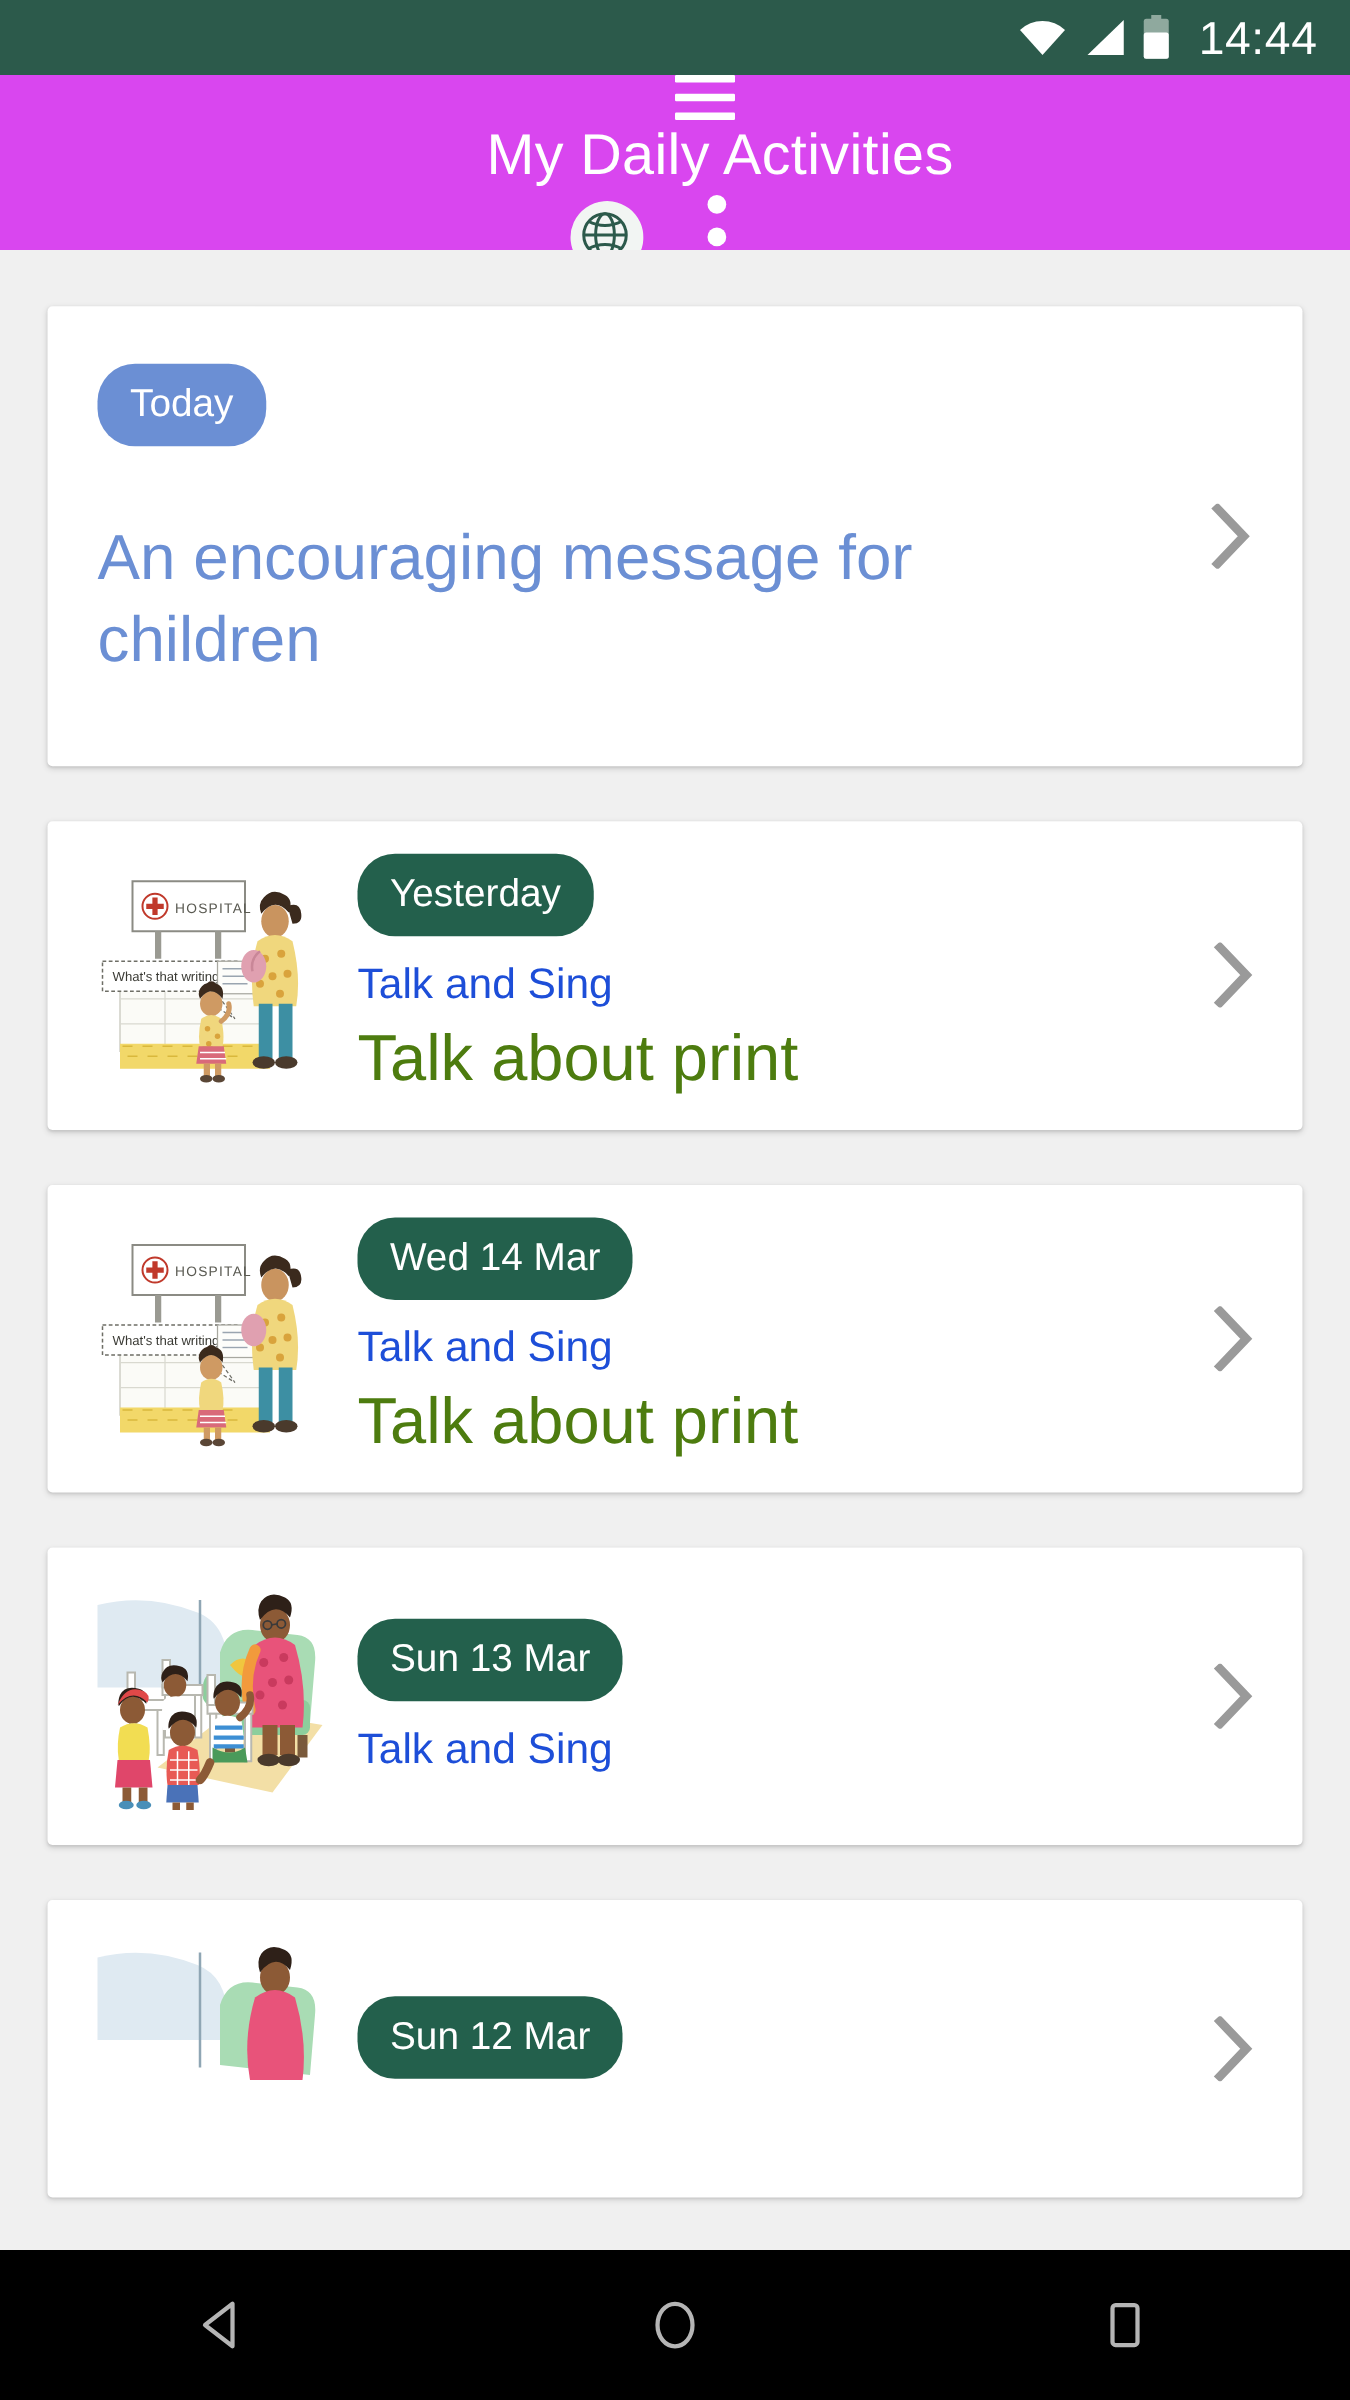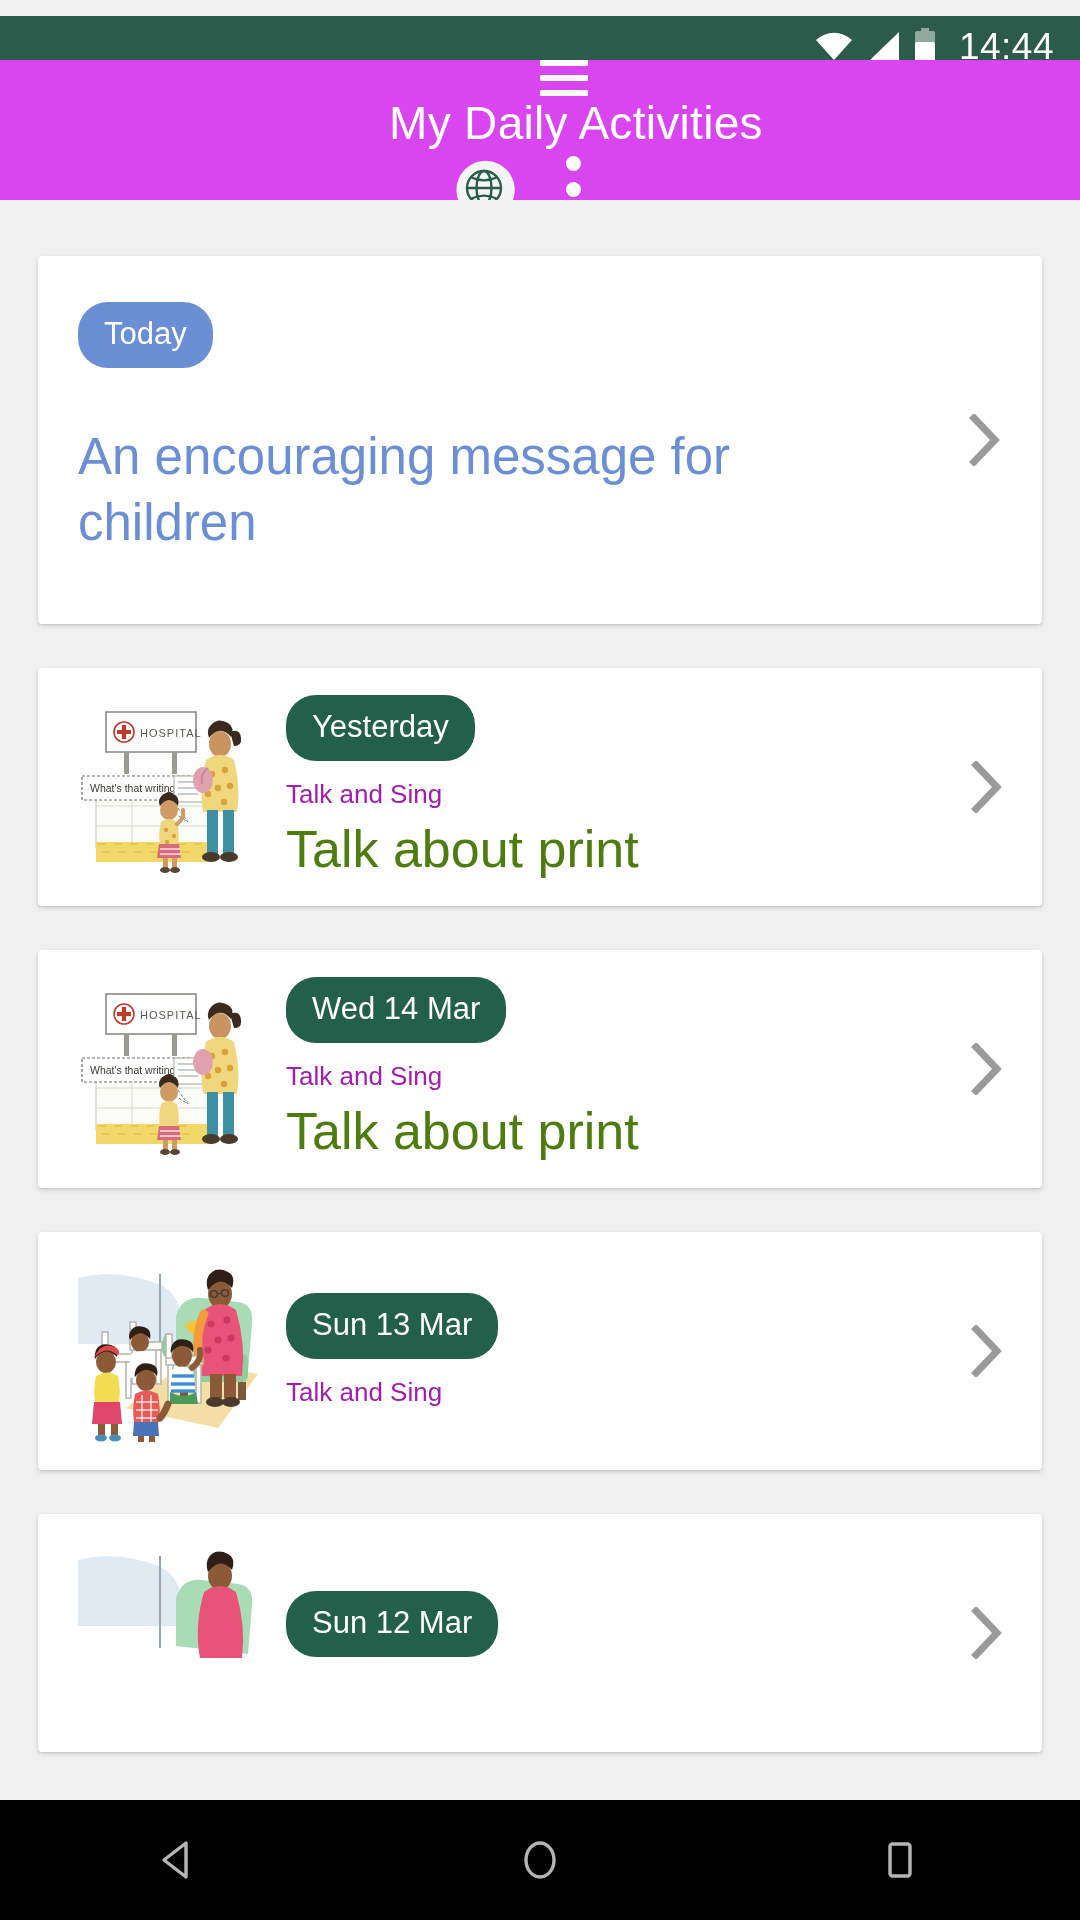--- a/index.html
+++ b/index.html
@@ -6,21 +6,21 @@
   html, body {
     width:1080px; height:1920px;
     background:#f0f0f0;
     font-family:"Liberation Sans", sans-serif;
     overflow:hidden;
   }
   .screen { position:relative; width:1080px; height:1920px; background:#f0f0f0; }
 
   
   .statusbar {
-    position:absolute; top:16px; left:0; width:1080px; height:60px;
+    position:absolute; top:0; left:0; width:1080px; height:60px;
     background:#2C5A4B;
     display:flex; align-items:center; justify-content:flex-end;
     padding-right:26px; gap:13px;
   }
   .sb-icon { display:flex; align-items:center; }
   .sb-time {
     color:#ffffff; font-size:37px; font-weight:400; letter-spacing:.5px;
     margin-left:9px; line-height:1;
   }
 
@@ -54,21 +54,20 @@
     position:absolute; top:200px; left:0; width:1080px; height:1600px;
     background:#f0f0f0; overflow:hidden;
     padding:45px 38px 0 38px;
   }
 
   .card {
     position:relative; background:#ffffff; border-radius:4px;
     box-shadow:0 2px 5px rgba(0,0,0,.13), 0 1px 2px rgba(0,0,0,.08);
     margin-bottom:44px; display:flex; align-items:center;
     padding:26px 30px;
-    margin-top:11px;
   }
   .card.featured { min-height:368px; padding:46px 40px; display:block; }
 
   .thumb {
     flex:0 0 auto; width:196px; height:186px; margin-right:22px;
     display:flex; align-items:center; justify-content:flex-end;
     overflow:hidden;
   }
   .thumb svg { width:196px; height:186px; display:block; }
 
@@ -76,21 +75,21 @@
 
   .badge {
     display:inline-block; color:#ffffff; border-radius:30px;
     font-size:31px; line-height:1; padding:16px 26px 19px 26px;
     white-space:nowrap;
   }
   .badge.green { background:#23604C; }
   .badge.blue  { background:#6B8FD4; }
 
   .subtitle {
-    color:#a21caf; font-size:26px; margin-top:18px; line-height:1.2;
+    color:#1d4ed8; font-size:34px; margin-top:18px; line-height:1.2;
     white-space:nowrap;
   }
   .title-green {
     color:#4d7c0f; font-size:52px; margin-top:10px; line-height:1.15;
     white-space:nowrap;
   }
   .title-blue {
     color:#6B8FD4; font-size:51px; line-height:1.3; margin-top:56px;
     max-width:730px;
   }

